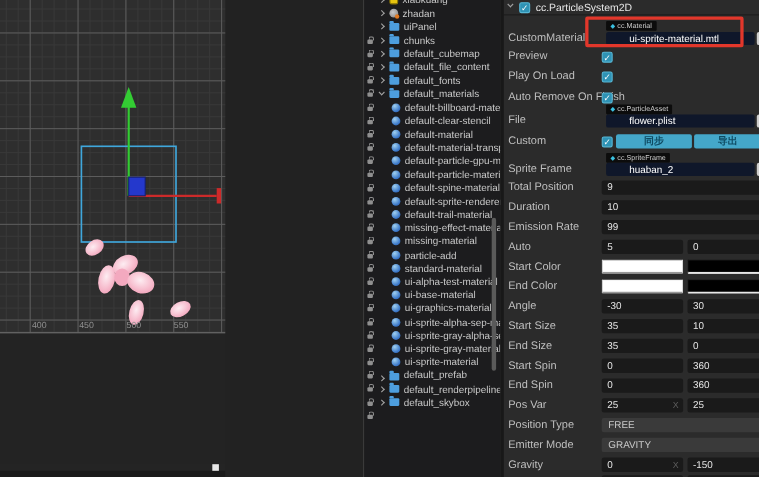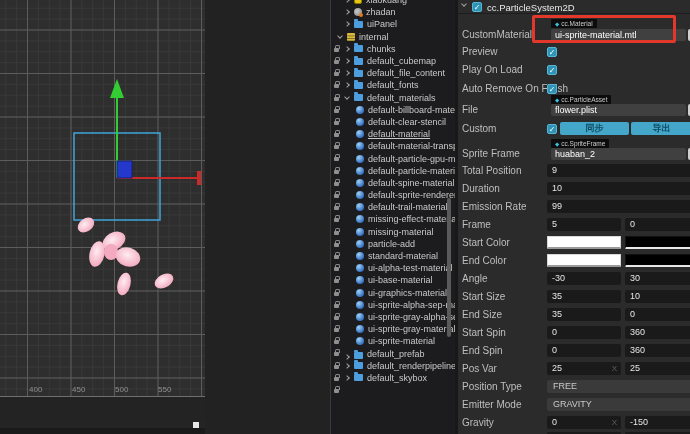--- a/index.html
+++ b/index.html
@@ -1,21 +1,21 @@
 <!DOCTYPE html>
 <html><head>
 <meta charset="utf-8">
 <style>
   * { box-sizing: border-box; margin: 0; padding: 0; }
   body { font-family: "Liberation Sans", sans-serif; background: #111; }
   .stage { position: relative; width: 690px; height: 434px; overflow: hidden; background: #232323; }
 
   
   .scene {
-    position: absolute; left: 0; top: 0; width: 205px; height: 397px; overflow: hidden;
+    position: absolute; left: 0; top: 0; width: 205px; height: 303px; overflow: hidden;
     background-color: #2e2e2e;
     background-image:
       linear-gradient(to right, #5c5c5c 1px, transparent 1px),
       linear-gradient(to bottom, #5c5c5c 1px, transparent 1px),
       linear-gradient(to right, #383838 1px, transparent 1px),
       linear-gradient(to bottom, #383838 1px, transparent 1px);
     background-size: 43.5px 43.5px, 43.5px 43.5px, 10.875px 10.875px, 10.875px 10.875px;
     background-position: 27px 0px, 0px 29.5px, 27px 0px, 0px 29.5px;
     border-bottom: 1px solid #6e6e6e;
     text-align: right;
@@ -67,22 +67,22 @@
   .ihead-chev { position: absolute; left: 4px; top: 4px; }
   .ititle { position: absolute; left: 29px; top: 2px; font-size: 9.5px; color: #e8e8e8; }
   .checkbox { width: 10px; height: 10px; background: #2f93b5; border: 1px solid #57b6d4; border-radius: 2px;
           color: #fff; font-size: 8px; line-height: 9px; text-align: center; }
   .ihead-check { position: absolute; left: 14px; top: 2px; }
   .irow { position: absolute; left: 0; width: 235px; }
   .ilabel { position: absolute; left: 4px; bottom: 0; height: 13px; line-height: 13px; font-size: 10px; color: #bfbfbf; white-space: nowrap; }
   .chip { position: absolute; left: 93px; top: 0; height: 9px; background: #0c0c0c; border-radius: 1px;
           color: #cccccc; font-size: 6.5px; line-height: 9px; padding: 0 4px; white-space: nowrap; }
   .chip .diamond { color: #3bc0e0; font-size: 5.5px; margin-right: 2px; }
-  .assetfield { position: absolute; left: 93px; right: 7px; bottom: 0; height: 12px; background: #404040;
-          border-radius: 2px; color: #ffffff; font-size: 9px; line-height: 12px; padding-left: 4px; white-space: nowrap; overflow: hidden; }
+  .assetfield { position: absolute; left: 93px; right: 7px; bottom: 0; height: 12px; background: #0f172a;
+          border-radius: 2px; color: #ffffff; font-size: 9px; line-height: 12px; padding-left: 21px; white-space: nowrap; overflow: hidden; }
   .mini-btn { position: absolute; right: 0px; bottom: 0; width: 5px; height: 12px; background: #cfcfcf; border-radius: 2px 0 0 2px; }
   .row-check { position: absolute; left: 89px; bottom: 1px; }
   .numfield { position: absolute; bottom: 0; height: 13px; background: #1a1a1a; border-radius: 2px;
           color: #e5e5e5; font-size: 9px; line-height: 13px; padding-left: 5px; white-space: nowrap; }
   .numfield .suffix { position: absolute; right: 4px; top: 0; color: #5f5f5f; font-size: 8px; }
   .nf-single { left: 89px; width: 146px; }
   .nf-1 { left: 89px; width: 74px; }
   .nf-2 { left: 167px; width: 73px; }
   .selfield { position: absolute; left: 89px; width: 146px; bottom: 0; height: 13px; background: #3a3a3a;
           border-radius: 2px; color: #c8c8c8; font-size: 9px; line-height: 13px; padding-left: 6px; }
@@ -160,83 +160,76 @@
           </div>
         </div>
         <div class="trow">
           <div class="tcontent" style="padding-left: 14px;">
             <span class="chev collapsed"></span>
             <span class="ticon ic-folder"></span>
             <span>uiPanel</span>
           </div>
         </div>
         <div class="trow">
-          <div class="tcontent" style="padding-left: 7px;">
+          <span class="lock"></span>
+          <div class="tcontent" style="padding-left: 14px;">
+            <span class="chev collapsed"></span>
+            <span class="ticon ic-folder"></span>
+            <span>chunks</span>
+          </div>
+        </div>
+        <div class="trow">
+          <span class="lock"></span>
+          <div class="tcontent" style="padding-left: 14px;">
+            <span class="chev collapsed"></span>
+            <span class="ticon ic-folder"></span>
+            <span>default_cubemap</span>
+          </div>
+        </div>
+        <div class="trow">
+          <span class="lock"></span>
+          <div class="tcontent" style="padding-left: 14px;">
+            <span class="chev collapsed"></span>
+            <span class="ticon ic-folder"></span>
+            <span>default_file_content</span>
+          </div>
+        </div>
+        <div class="trow">
+          <span class="lock"></span>
+          <div class="tcontent" style="padding-left: 14px;">
+            <span class="chev collapsed"></span>
+            <span class="ticon ic-folder"></span>
+            <span>default_fonts</span>
+          </div>
+        </div>
+        <div class="trow">
+          <span class="lock"></span>
+          <div class="tcontent" style="padding-left: 14px;">
             <span class="chev expanded"></span>
-            <span class="ticon ic-bundle"></span>
-            <span>internal</span>
-          </div>
-        </div>
-        <div class="trow">
-          <span class="lock"></span>
-          <div class="tcontent" style="padding-left: 14px;">
-            <span class="chev collapsed"></span>
-            <span class="ticon ic-folder"></span>
-            <span>chunks</span>
-          </div>
-        </div>
-        <div class="trow">
-          <span class="lock"></span>
-          <div class="tcontent" style="padding-left: 14px;">
-            <span class="chev collapsed"></span>
-            <span class="ticon ic-folder"></span>
-            <span>default_cubemap</span>
-          </div>
-        </div>
-        <div class="trow">
-          <span class="lock"></span>
-          <div class="tcontent" style="padding-left: 14px;">
-            <span class="chev collapsed"></span>
-            <span class="ticon ic-folder"></span>
-            <span>default_file_content</span>
-          </div>
-        </div>
-        <div class="trow">
-          <span class="lock"></span>
-          <div class="tcontent" style="padding-left: 14px;">
-            <span class="chev collapsed"></span>
-            <span class="ticon ic-folder"></span>
-            <span>default_fonts</span>
-          </div>
-        </div>
-        <div class="trow">
-          <span class="lock"></span>
-          <div class="tcontent" style="padding-left: 14px;">
-            <span class="chev expanded"></span>
             <span class="ticon ic-folder"></span>
             <span>default_materials</span>
           </div>
         </div>
         <div class="trow">
           <span class="lock"></span>
           <div class="tcontent" style="padding-left: 25px;">
             <span class="ticon ic-material"></span>
             <span>default-billboard-materia</span>
           </div>
         </div>
         <div class="trow">
           <span class="lock"></span>
           <div class="tcontent" style="padding-left: 25px;">
             <span class="ticon ic-material"></span>
             <span>default-clear-stencil</span>
           </div>
         </div>
         <div class="trow">
           <span class="lock"></span>
-          <div class="tcontent" style="padding-left: 25px; text-decoration: underline;">
+          <div class="tcontent" style="padding-left: 25px;">
             <span class="ticon ic-material"></span>
             <span>default-material</span>
           </div>
         </div>
         <div class="trow">
           <span class="lock"></span>
           <div class="tcontent" style="padding-left: 25px;">
             <span class="ticon ic-material"></span>
             <span>default-material-transpar</span>
           </div>
@@ -438,21 +431,21 @@
         </div>
         <div class="irow" style="top: 182px; height: 13px;">
           <span class="ilabel">Duration</span>
           <div class="numfield nf-single">10</div>
         </div>
         <div class="irow" style="top: 200px; height: 13px;">
           <span class="ilabel">Emission Rate</span>
           <div class="numfield nf-single">99</div>
         </div>
         <div class="irow" style="top: 218px; height: 13px;">
-          <span class="ilabel">Frame</span>
+          <span class="ilabel">Auto</span>
           <div class="numfield nf-1">5</div>
           <div class="numfield nf-2">0</div>
         </div>
         <div class="irow" style="top: 236px; height: 13px;">
           <span class="ilabel">Start Color</span>
           <div class="swatch sw-1" style="background: rgb(255, 255, 255);"></div>
           <div class="swatch sw-2" style="background: rgb(0, 0, 0);"></div>
         </div>
         <div class="irow" style="top: 254px; height: 13px;">
           <span class="ilabel">End Color</span>

